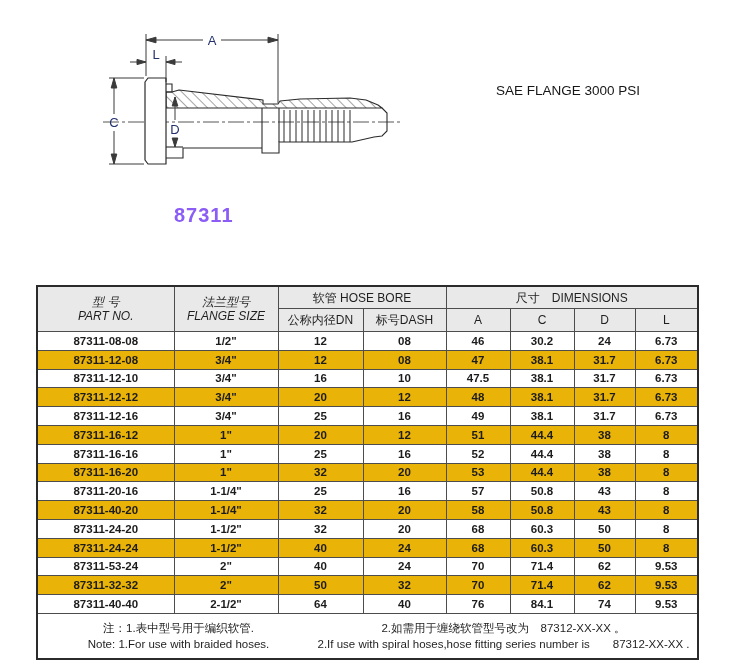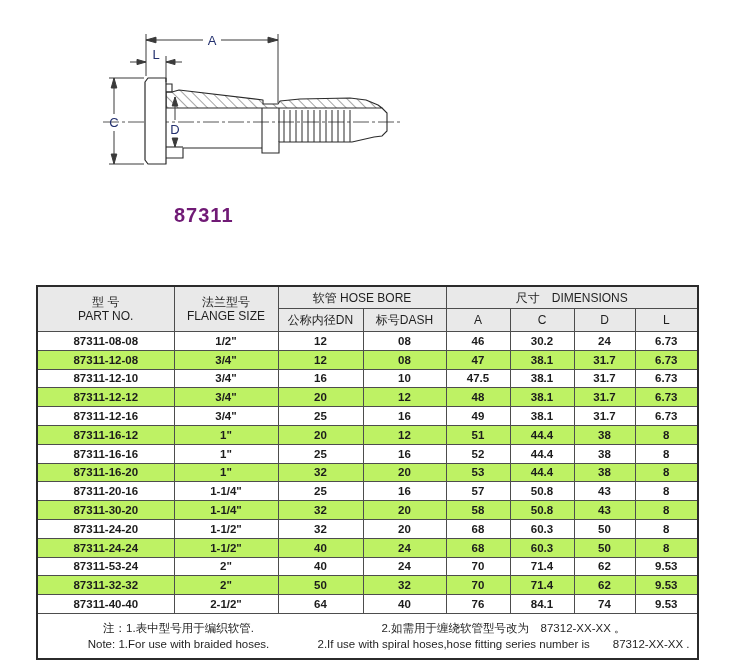--- a/index.html
+++ b/index.html
@@ -2,38 +2,38 @@
 <html><head>
 <meta charset="utf-8">
 <style>
   html,body{margin:0;padding:0;background:#fff;}
   body{font-family:"Liberation Sans","DejaVu Sans",sans-serif;color:#1f1f1f;}
   .page{position:relative;width:741px;height:669px;background:#ffffff;overflow:hidden;}
 
   
   .drawing{position:absolute;left:0;top:0;width:420px;height:250px;}
   .part-number{position:absolute;left:174px;top:204px;font-size:20px;font-weight:bold;
-               letter-spacing:1px;color:#701a75;}
+               letter-spacing:1px;color:#8b5cf6;}
 
   
   .spec-block{position:absolute;left:438px;top:82px;width:260px;text-align:center;
               font-size:13.5px;line-height:17.5px;color:#161616;}
 
   
   .tbl-wrap{position:absolute;left:36px;top:285px;width:661px;}
   table.spec{border-collapse:collapse;table-layout:fixed;width:661px;
              border:2px solid #2b2b2b;font-size:11.5px;}
   table.spec th, table.spec td{border:1px solid #4d4d4d;text-align:center;
              padding:0;vertical-align:middle;overflow:hidden;white-space:nowrap;}
   table.spec thead th{background:#e9e9e9;font-weight:normal;font-size:12px;line-height:14px;}
-  .hdr-two-line{padding:2px 0;}
+  .hdr-two-line{padding:2px 0;font-style:italic;}
   tr.hdr-row1 th{height:21px;}
   tr.hdr-row2 th{height:22px;}
   table.spec tbody td{height:17.8px;font-weight:bold;font-size:11.5px;color:#1c1c1c;}
-  tr.stripe td{background:#bef264;}
+  tr.stripe td{background:#eab308;}
   tr.plain  td{background:#ffffff;}
   td.notes-cell{height:44px;background:#fff;font-weight:normal;text-align:left;
                 font-size:11.5px;line-height:16px;padding:4px 0 4px 0;white-space:normal;}
   .notes-flex{display:flex;gap:13px;}
   .note-col-left{width:237px;padding-left:22px;}
   .note-col-right{flex:1;}
 </style>
 </head>
 <body>
 
@@ -111,20 +111,21 @@
       <line x1="175" y1="138" x2="175" y2="147"></line>
       <polygon points="175,97 172.2,106 177.8,106"></polygon>
       <polygon points="175,147 172.2,138 177.8,138"></polygon>
     </g>
     <text x="175" y="134" text-anchor="middle" font-size="13" fill="#23306e">D</text>
   </svg>
 
   <div class="part-number">87311</div>
 
   <div class="spec-block">
+    <div>SAE FLANGE 3000 PSI</div>
   </div>
 
   <div class="tbl-wrap">
     <table class="spec">
       <colgroup>
         <col style="width:137px">
           <col style="width:104px">
           <col style="width:85px">
         <col style="width:83px">
           <col style="width:64px">
@@ -243,21 +244,21 @@
             <td>87311-20-16</td>
             <td>1-1/4"</td>
             <td>25</td>
             <td>16</td>
             <td>57</td>
             <td>50.8</td>
             <td>43</td>
             <td>8</td>
           </tr>
           <tr class="stripe">
-            <td>87311-30-20</td>
+            <td>87311-40-20</td>
             <td>1-1/4"</td>
             <td>32</td>
             <td>20</td>
             <td>58</td>
             <td>50.8</td>
             <td>43</td>
             <td>8</td>
           </tr>
           <tr class="plain">
             <td>87311-24-20</td>

